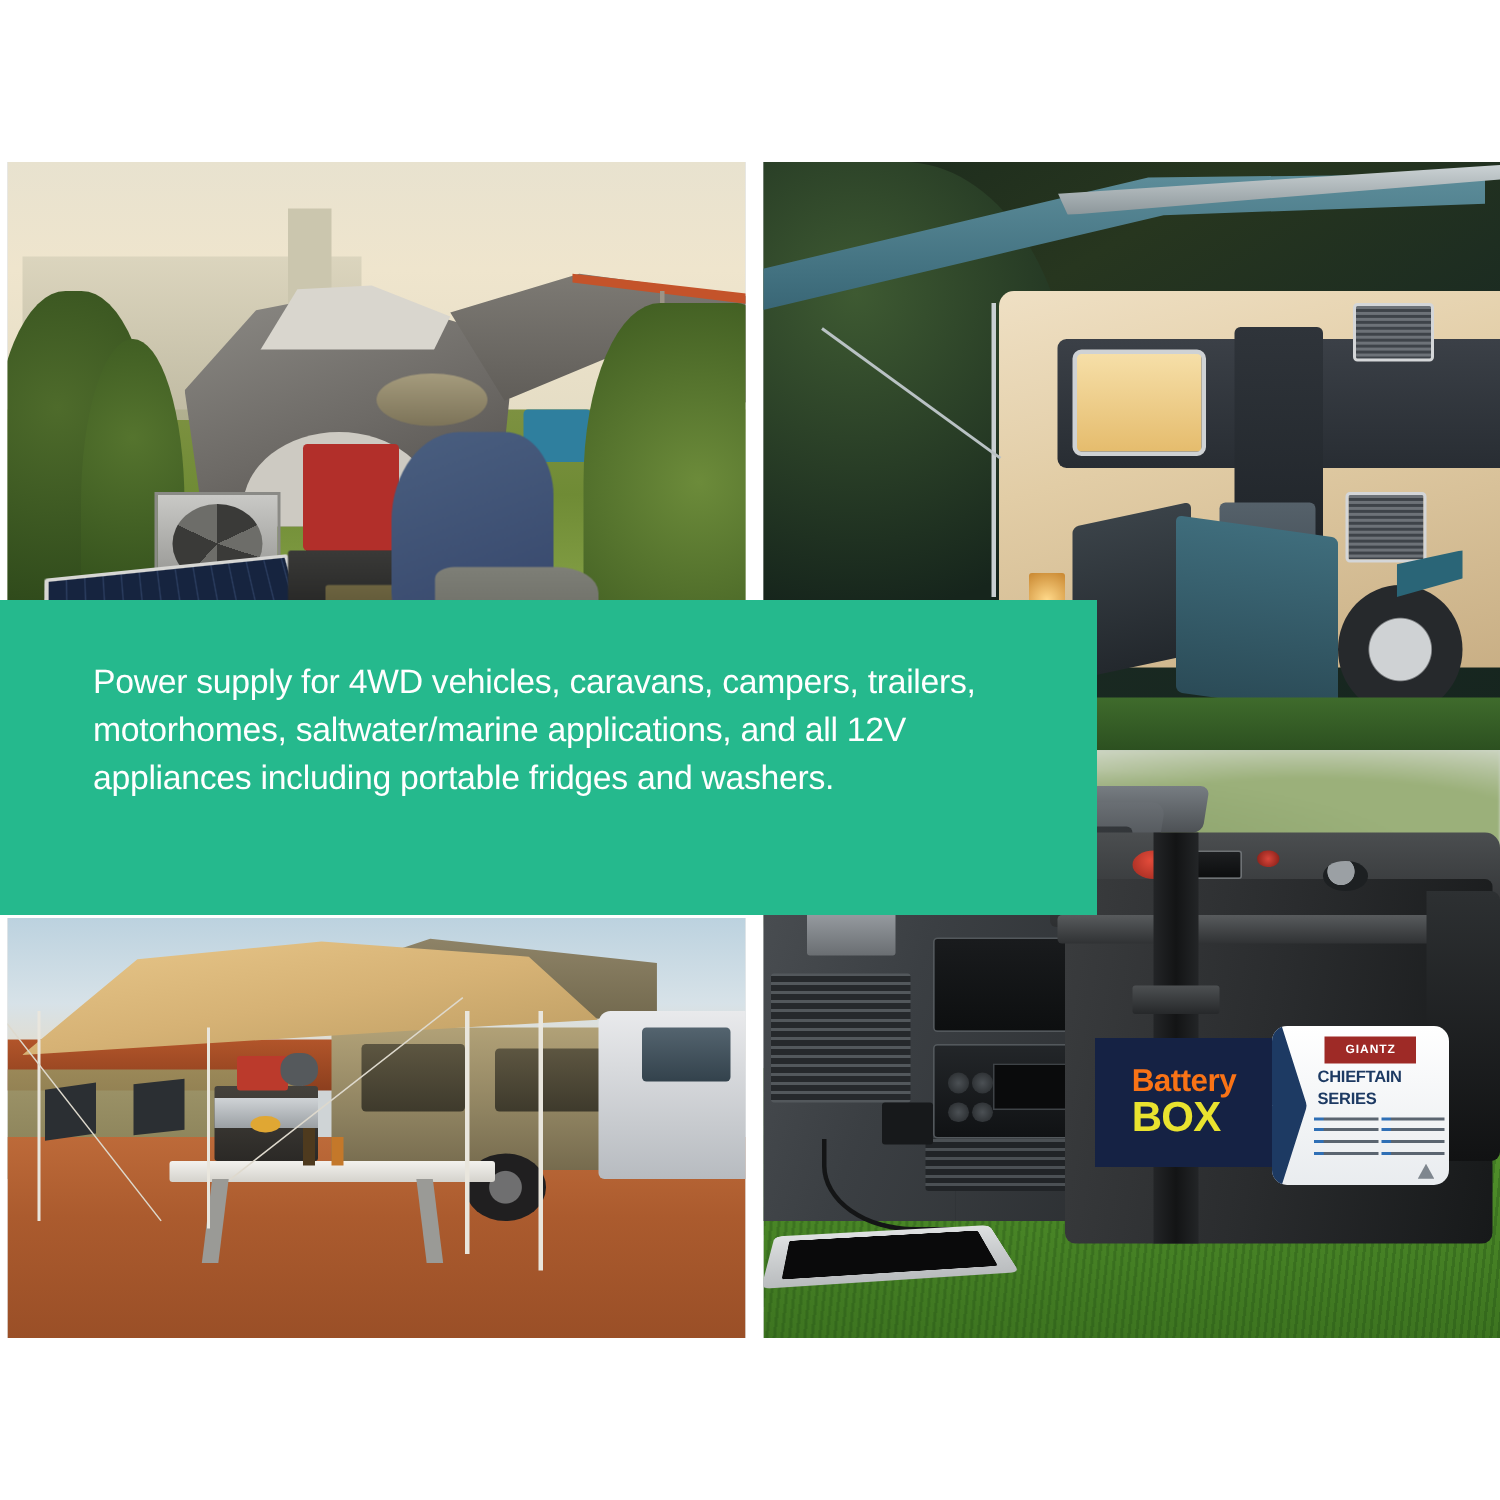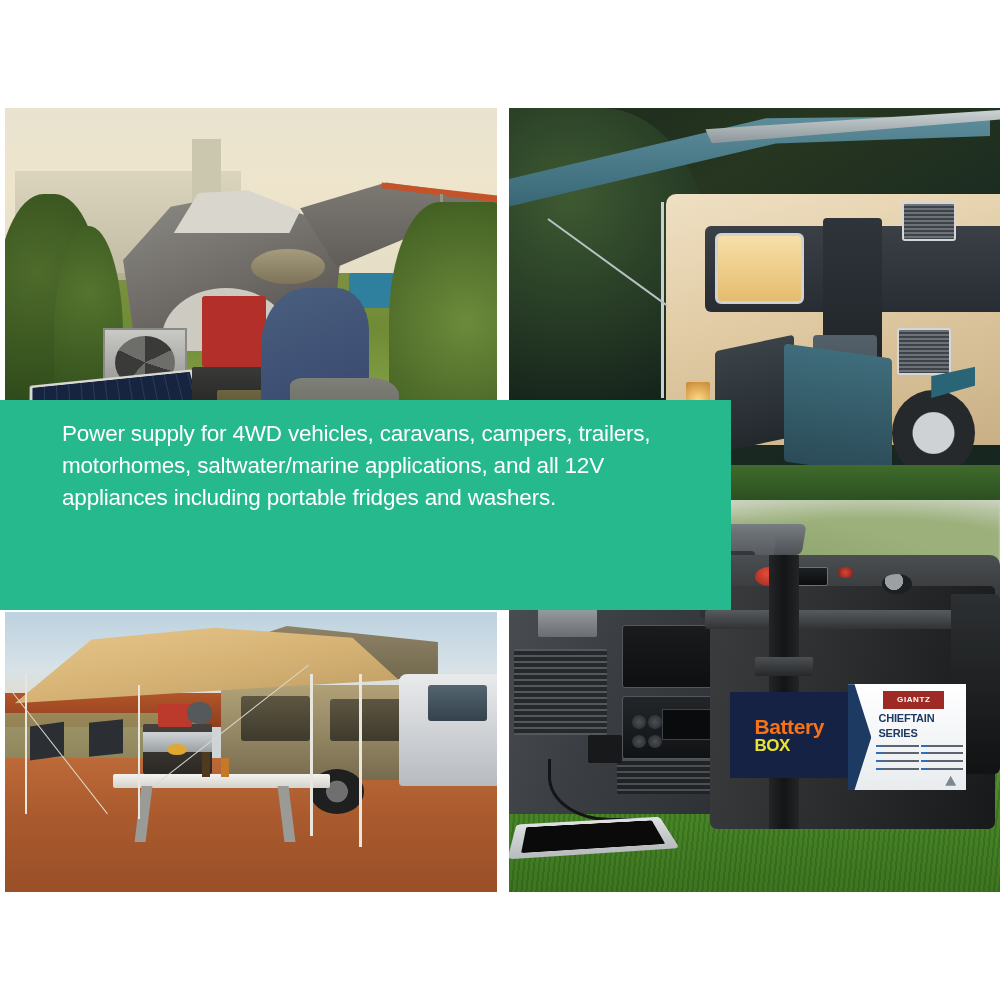--- a/index.html
+++ b/index.html
@@ -473,28 +473,28 @@
     background: linear-gradient(#152244, #0f1a33);
     display:flex; flex-direction:column; justify-content:center;
     padding-left:5%;
     overflow:hidden;
   }
   #photo-br .lbl-batt .w1 {
     color:#ffffff; font-weight:700; font-size:21px; line-height:.96;
     letter-spacing:-.4px; white-space:nowrap;
   }
   #photo-br .lbl-batt .w2 {
-    color:#e9e32f; font-weight:700; font-size:17px; line-height:1;
+    color:#e9e32f; font-weight:700; font-size:28px; line-height:1;
     letter-spacing:-.5px; white-space:nowrap;
   }
   
   #photo-br .lbl-chief {
     left:69%; top:47%; width:24%; height:27%;
     background: linear-gradient(#ffffff, #e9ecef);
-    border-radius:0; overflow:hidden;
+    border-radius:10px; overflow:hidden;
   }
   #photo-br .lbl-chief .chev {
     position:absolute; left:-14%; top:0; width:34%; height:100%;
     background:#1d3a63;
     clip-path: polygon(0% 0%, 58% 0%, 100% 50%, 58% 100%, 0% 100%, 42% 50%);
   }
   #photo-br .lbl-chief .brand {
     position:absolute; left:30%; top:6%; width:52%; height:17%;
     background:#9e2a26; color:#fff;
     font-size:8px; font-weight:700; letter-spacing:.6px;
@@ -535,20 +535,21 @@
     line-height:1.04;
     margin-bottom:8px;
   }
   #subcopy {
     color:#ffffff;
     font-size:22.5px;
     font-weight:400;
     line-height:1.42;
     letter-spacing:-.2px;
     max-width:610px;
+    margin-top:21px;
   }
 </style>
 </head>
 <body>
 
 <div class="stage">
 
   <div class="photo" id="photo-tl">
     <div class="layer sky"></div>
     <div class="layer ground"></div>

